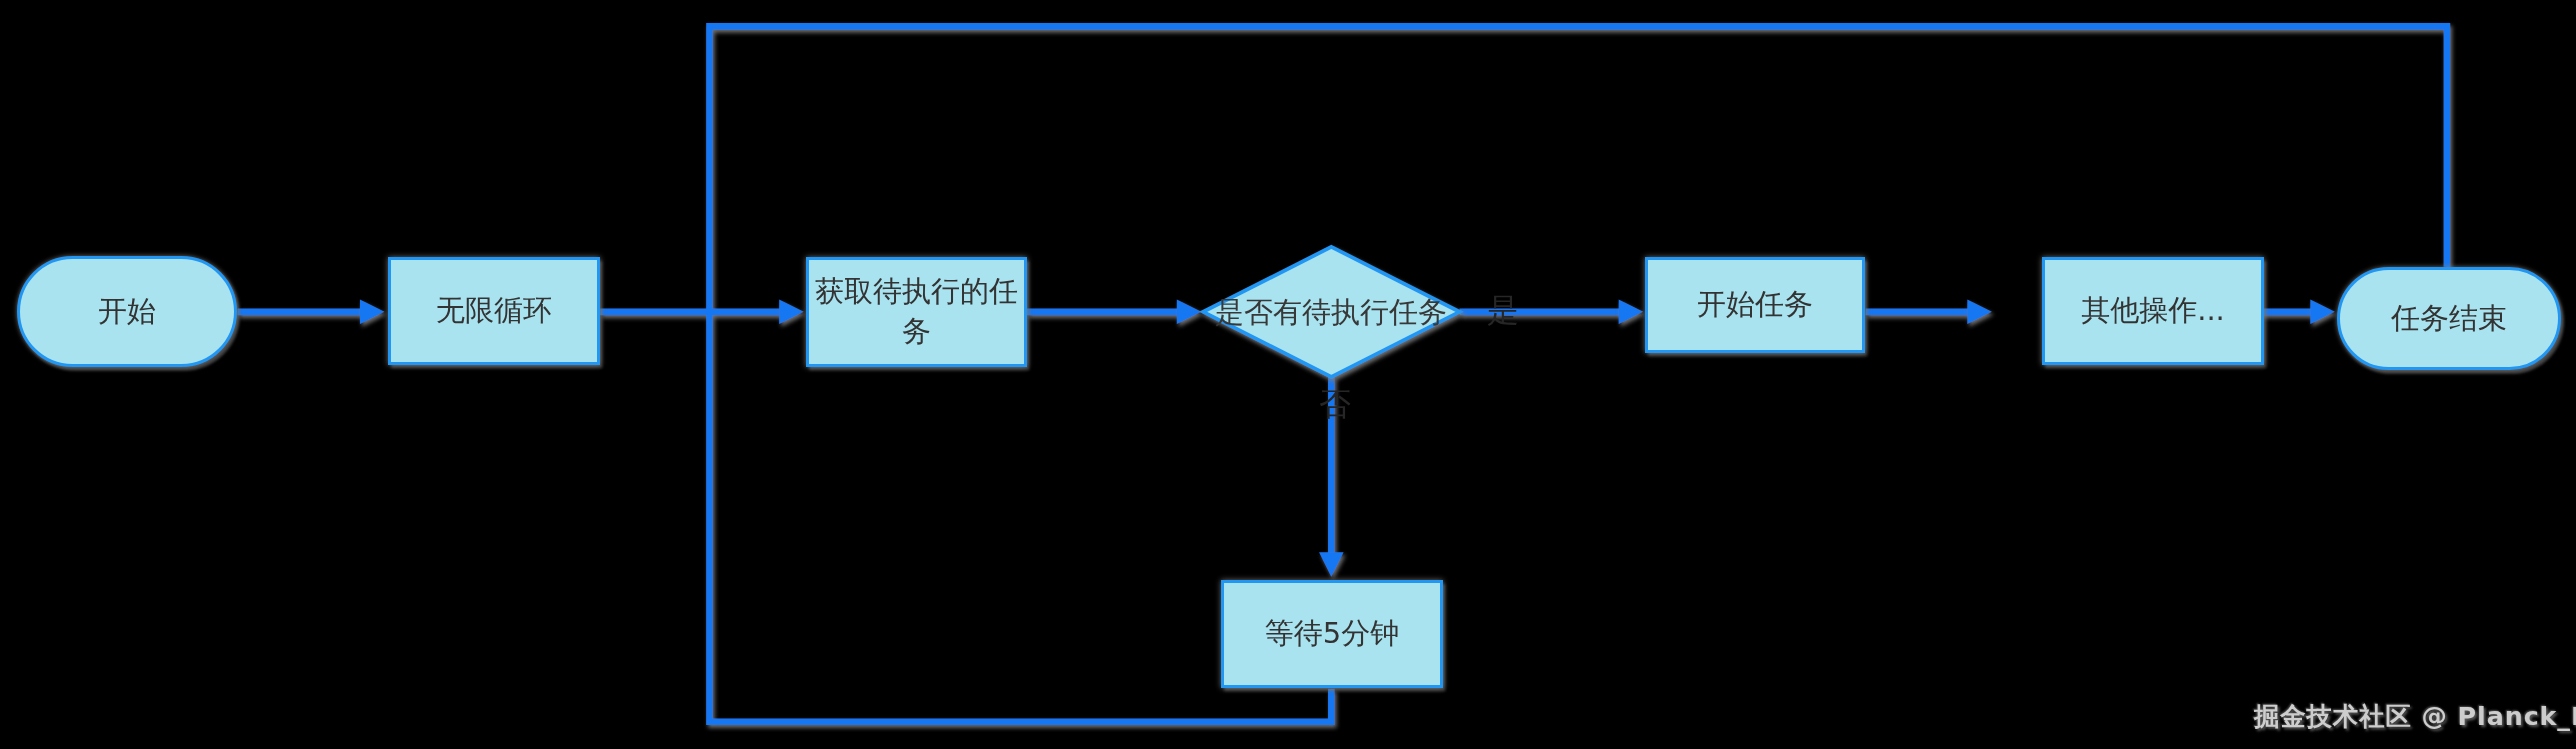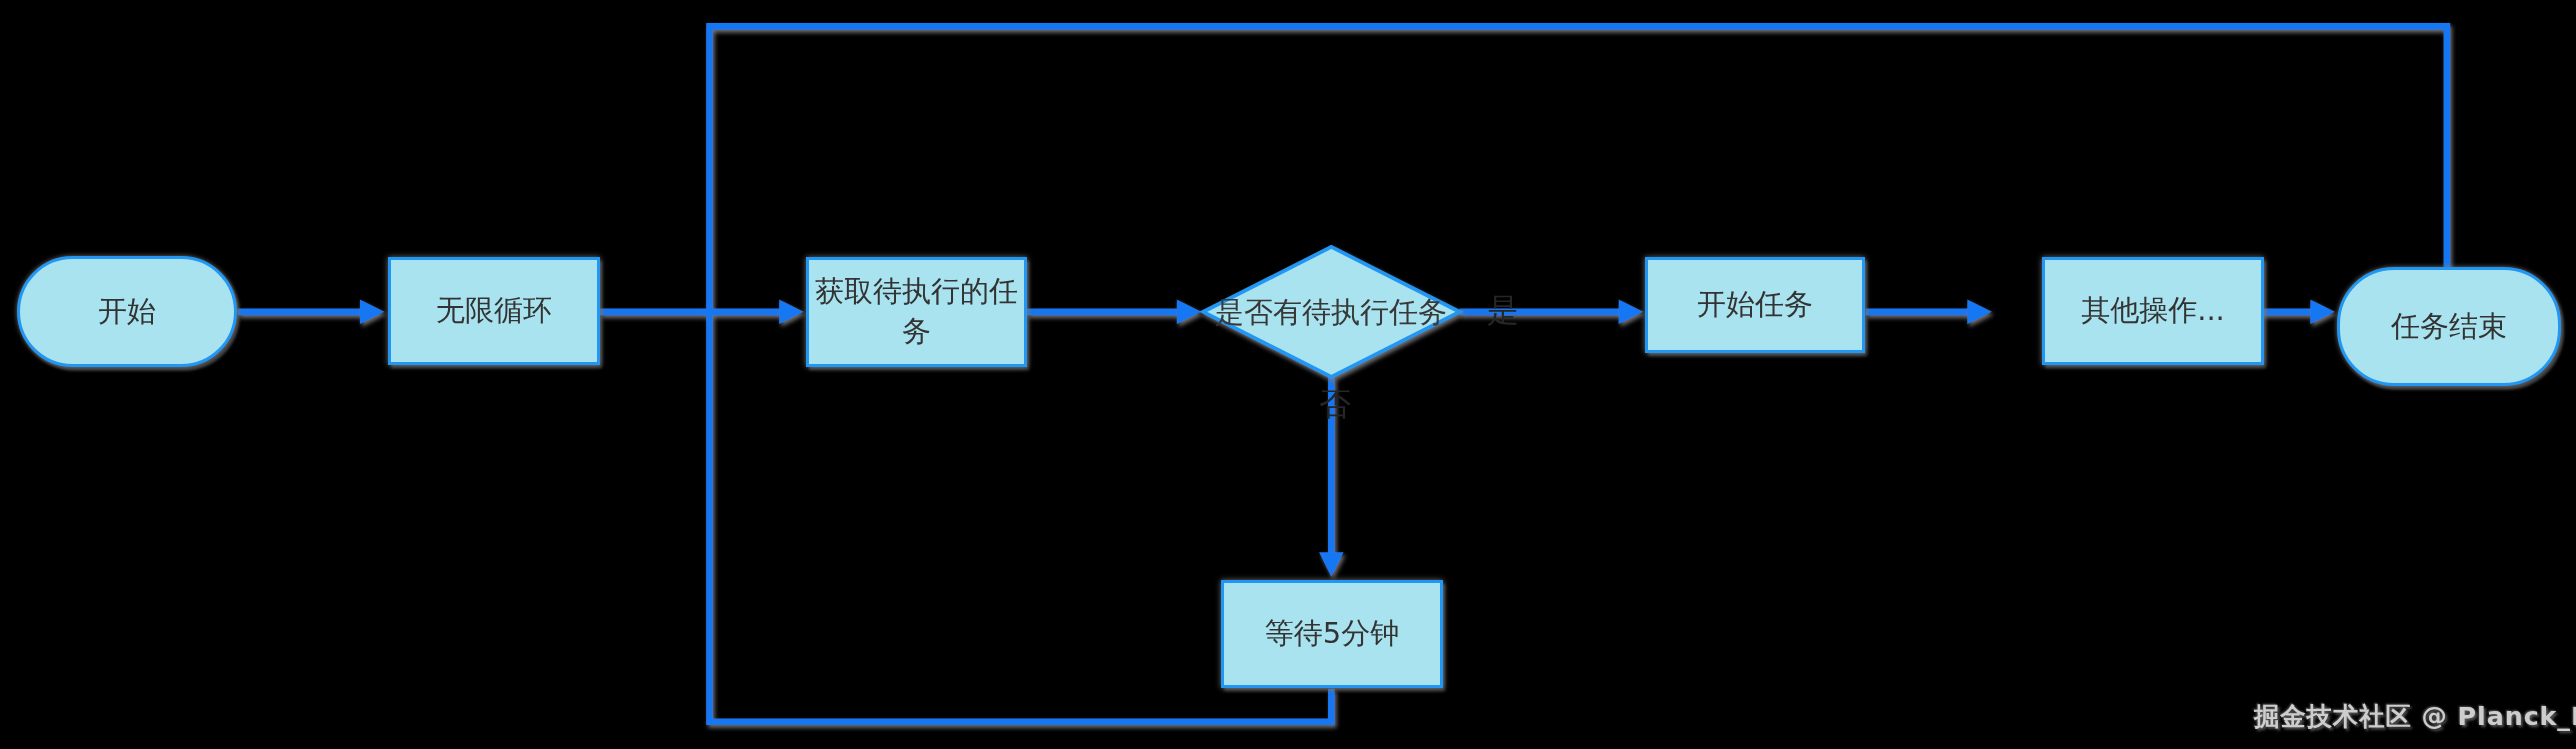--- a/index.html
+++ b/index.html
@@ -38,21 +38,21 @@
     font-size: 29px;
     text-align: center;
     box-shadow: 0 0 5.7px rgba(130,130,130,0.85), 2.8px 3.8px 2.8px rgba(110,110,110,0.55);
   }
   .stadium { border-radius: 57px; }
   .node-start      { left: 17px;   top: 256px; width: 220px; height: 111px; justify-content: center; }
   .node-loop       { left: 388px;  top: 257px; width: 212px; height: 108px; }
   .node-fetch      { left: 806px;  top: 257px; width: 221px; height: 110px; }
   .node-start-task { left: 1645px; top: 257px; width: 220px; height: 96px; }
   .node-other-ops  { left: 1994px; top: 257px; width: 222px; height: 108px; margin-left: 48px; }
-  .node-task-end   { left: 2337px; top: 267px; width: 224px; height: 119px; }
+  .node-task-end   { left: 2337px; top: 267px; width: 224px; height: 103px; }
   .node-wait       { left: 1221px; top: 580px; width: 222px; height: 108px; }
   .decision-label {
     position: absolute;
     z-index: 2;
     left: 1203px; top: 247px;
     width: 256px; height: 130px;
     display: flex;
     flex-direction: row;
     align-items: center;
     justify-content: center;

